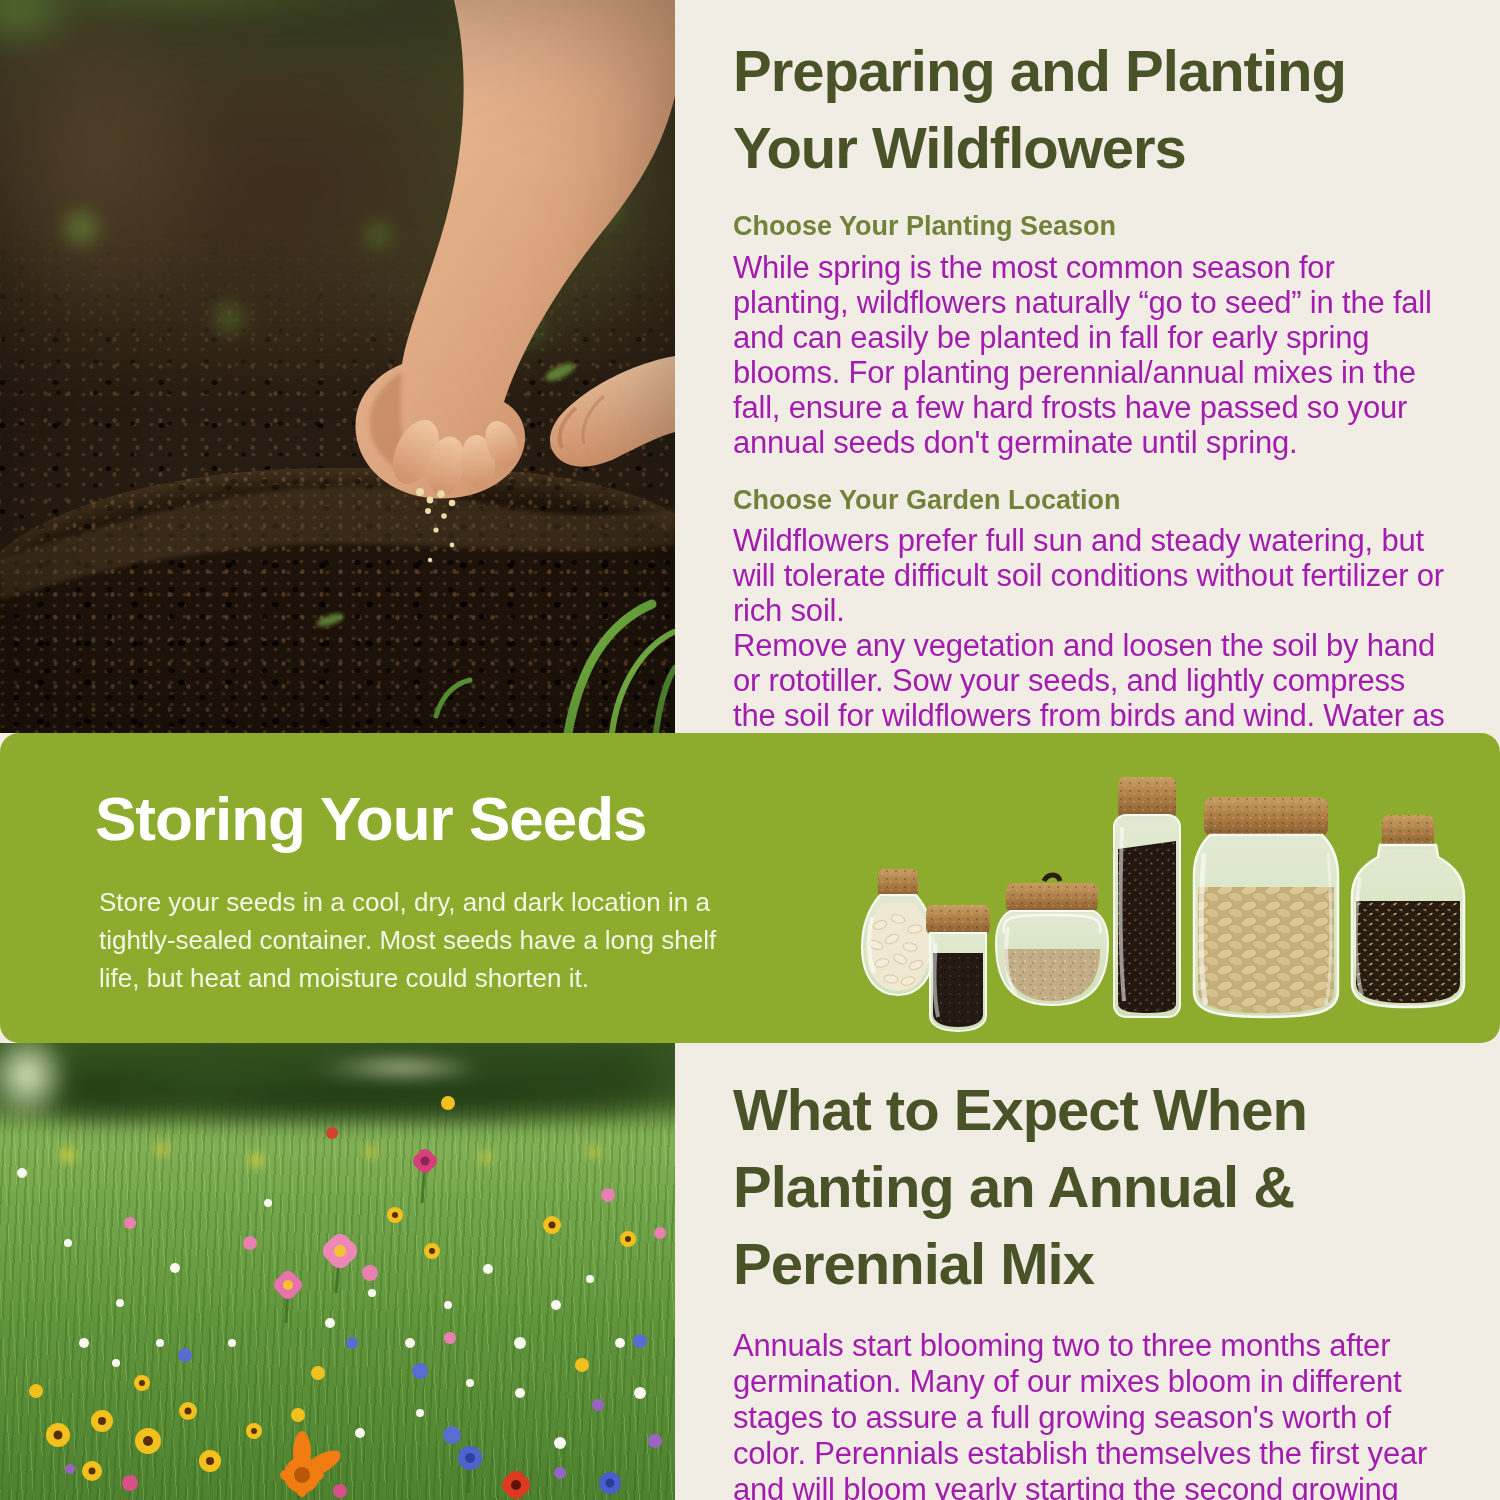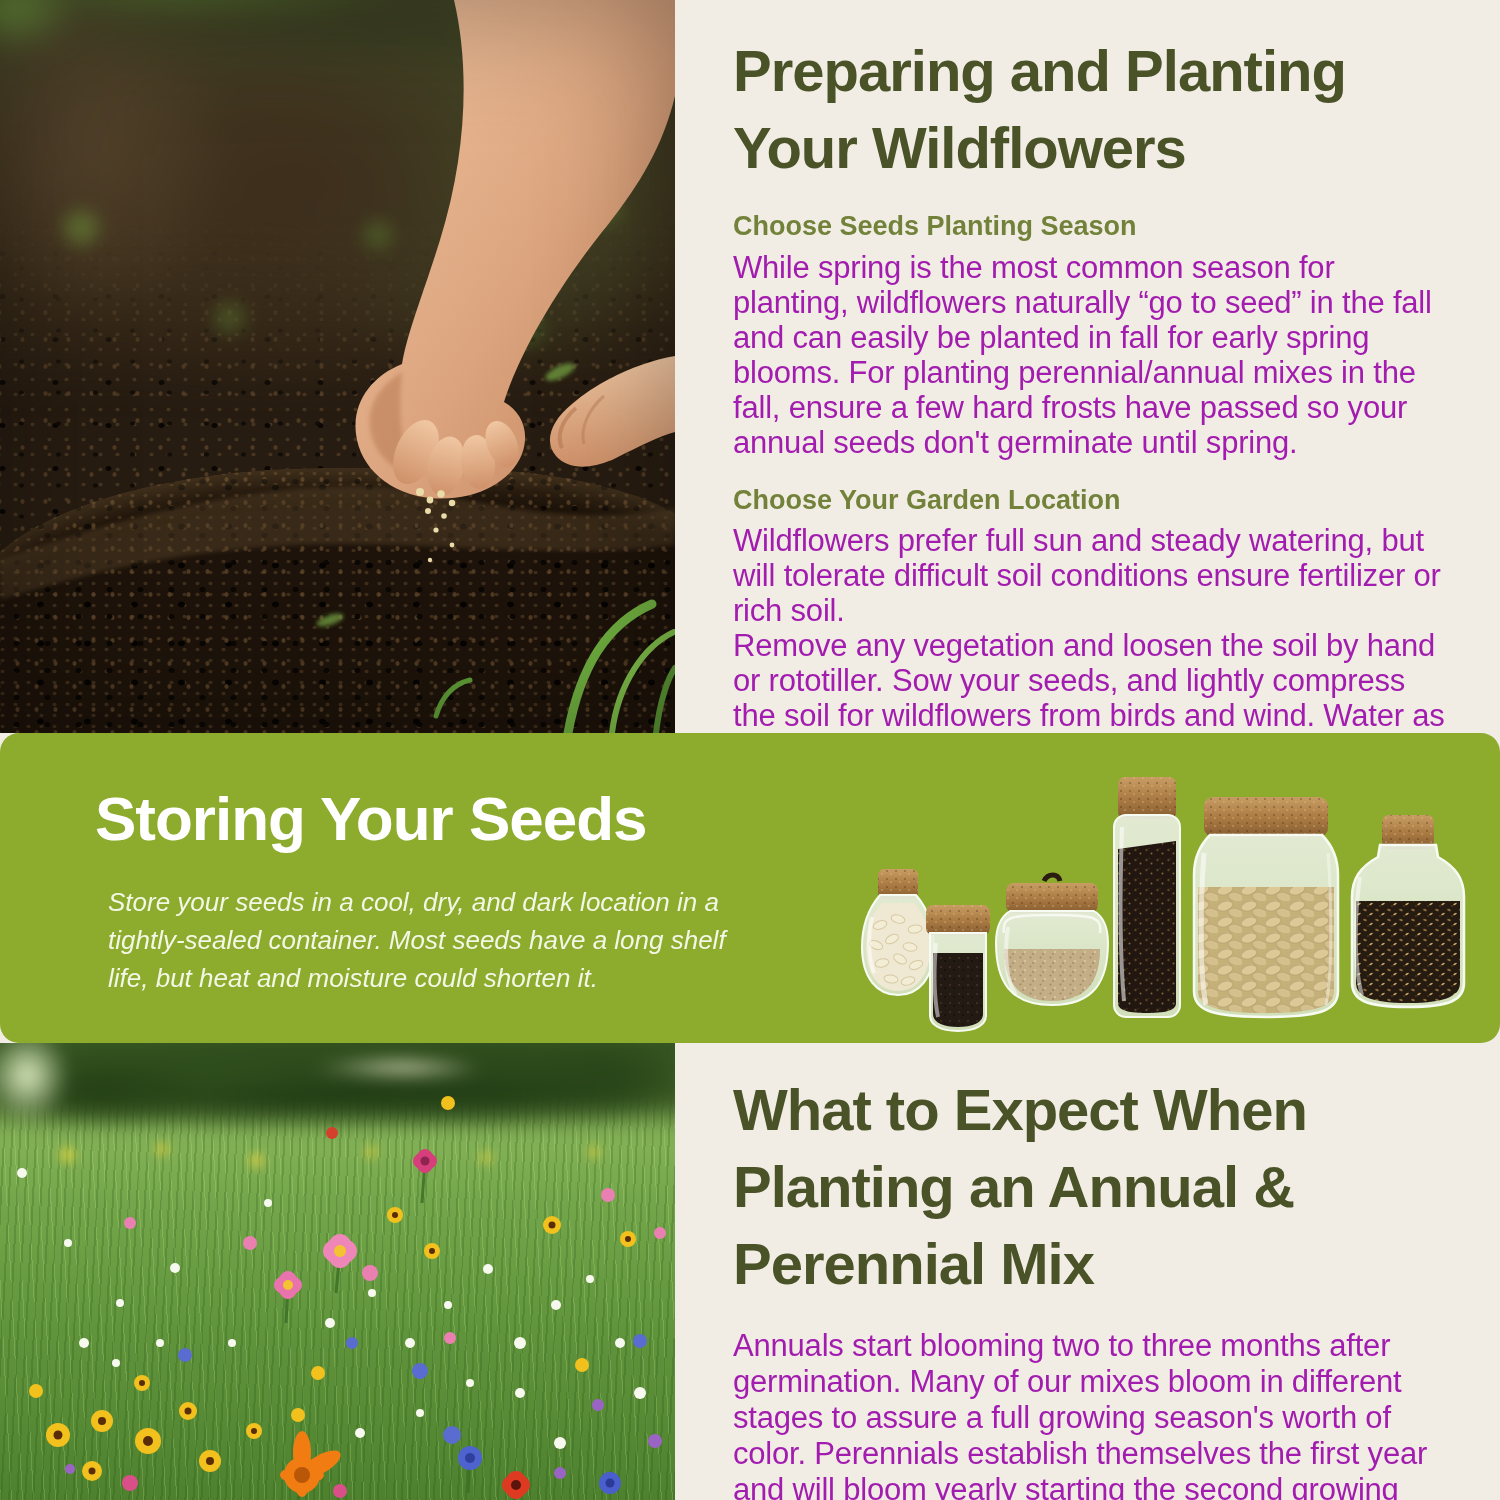--- a/index.html
+++ b/index.html
@@ -86,21 +86,21 @@
   .band{
     position:absolute;left:0;top:733px;width:1500px;height:310px;
     background:#8dab2c;overflow:hidden;border-radius:19px;
   }
   .band-content{position:absolute;left:95px;top:52px;width:645px;}
   .band-title{
     margin:0;font-size:62px;line-height:1.1;font-weight:700;
     letter-spacing:-1px;color:#ffffff;
   }
   .band-body{
-    margin:30px 0 0 13px;font-size:26px;line-height:38px;color:#f3f7e6;font-style:italic;
+    margin:30px 0 0 4px;font-size:26px;line-height:38px;color:#f3f7e6;
   }
   .jars{position:absolute;left:858px;top:757px;width:632px;height:286px;}
   
   .photo-meadow{
     position:absolute;left:0;top:1043px;width:675px;height:457px;overflow:hidden;
     background:linear-gradient(180deg,#a9ca74 0%,#8cb75c 14%,#74a74b 34%,#61953c 62%,#4e812e 100%);
   }
   .pm-grass{
     position:absolute;inset:0;
     background:
@@ -204,24 +204,24 @@
         <path d="M612,733 C618,684 644,646 674,632" stroke="#7fbf4a" stroke-width="6"></path>
         <path d="M656,733 C660,700 668,678 675,668" stroke="#5d9a35" stroke-width="6"></path>
         <path d="M436,716 C442,696 454,684 470,680" stroke="#5d9a35" stroke-width="5"></path>
       </g>
     </svg>
     <div class="pp-vig"></div>
   </div>
 
   <div class="panel-tr">
     <h1 class="big-title">Preparing and Planting Your Wildflowers</h1>
-    <h3 class="sec-head">Choose Seeds Planting Season</h3>
+    <h3 class="sec-head">Choose Your Planting Season</h3>
     <p class="sec-body">While spring is the most common season for planting, wildflowers naturally “go to seed” in the fall and can easily be planted in fall for early spring blooms. For planting perennial/annual mixes in the fall, ensure a few hard frosts have passed so your annual seeds don't germinate until spring.</p>
     <h3 class="sec-head">Choose Your Garden Location</h3>
-    <p class="sec-body">Wildflowers prefer full sun and steady watering, but will tolerate difficult soil conditions ensure fertilizer or rich soil.</p>
+    <p class="sec-body">Wildflowers prefer full sun and steady watering, but will tolerate difficult soil conditions without fertilizer or rich soil.</p>
     <p class="sec-body">Remove any vegetation and loosen the soil by hand or rototiller. Sow your seeds, and lightly compress the soil for wildflowers from birds and wind. Water as needed.</p>
   </div>
 
   <div class="band">
     <div class="band-content">
       <h2 class="band-title">Storing Your Seeds</h2>
       <p class="band-body">Store your seeds in a cool, dry, and dark location in a tightly-sealed container. Most seeds have a long shelf life, but heat and moisture could shorten it.</p>
     </div>
   </div>
 

